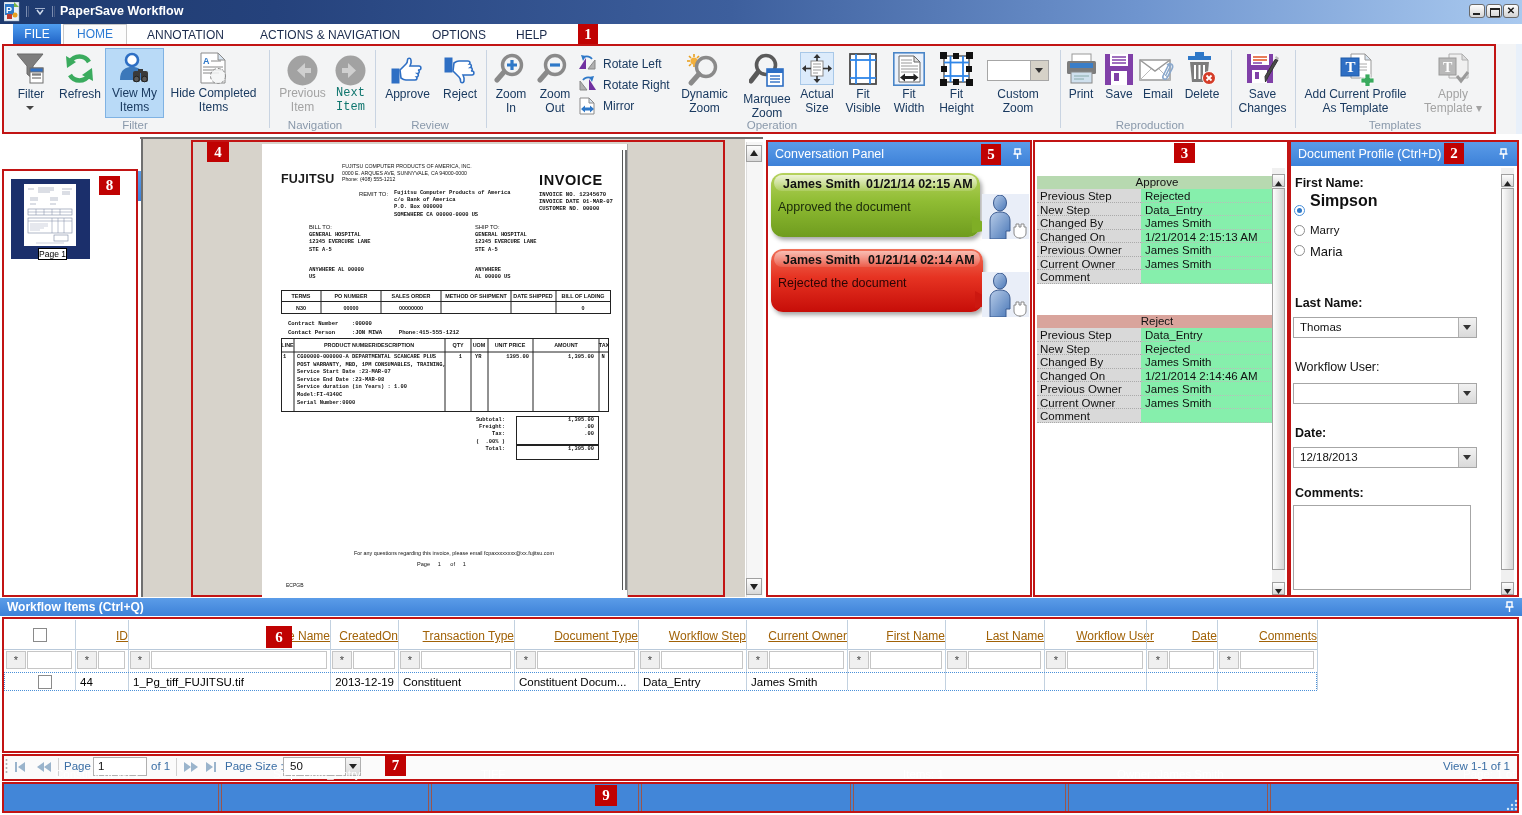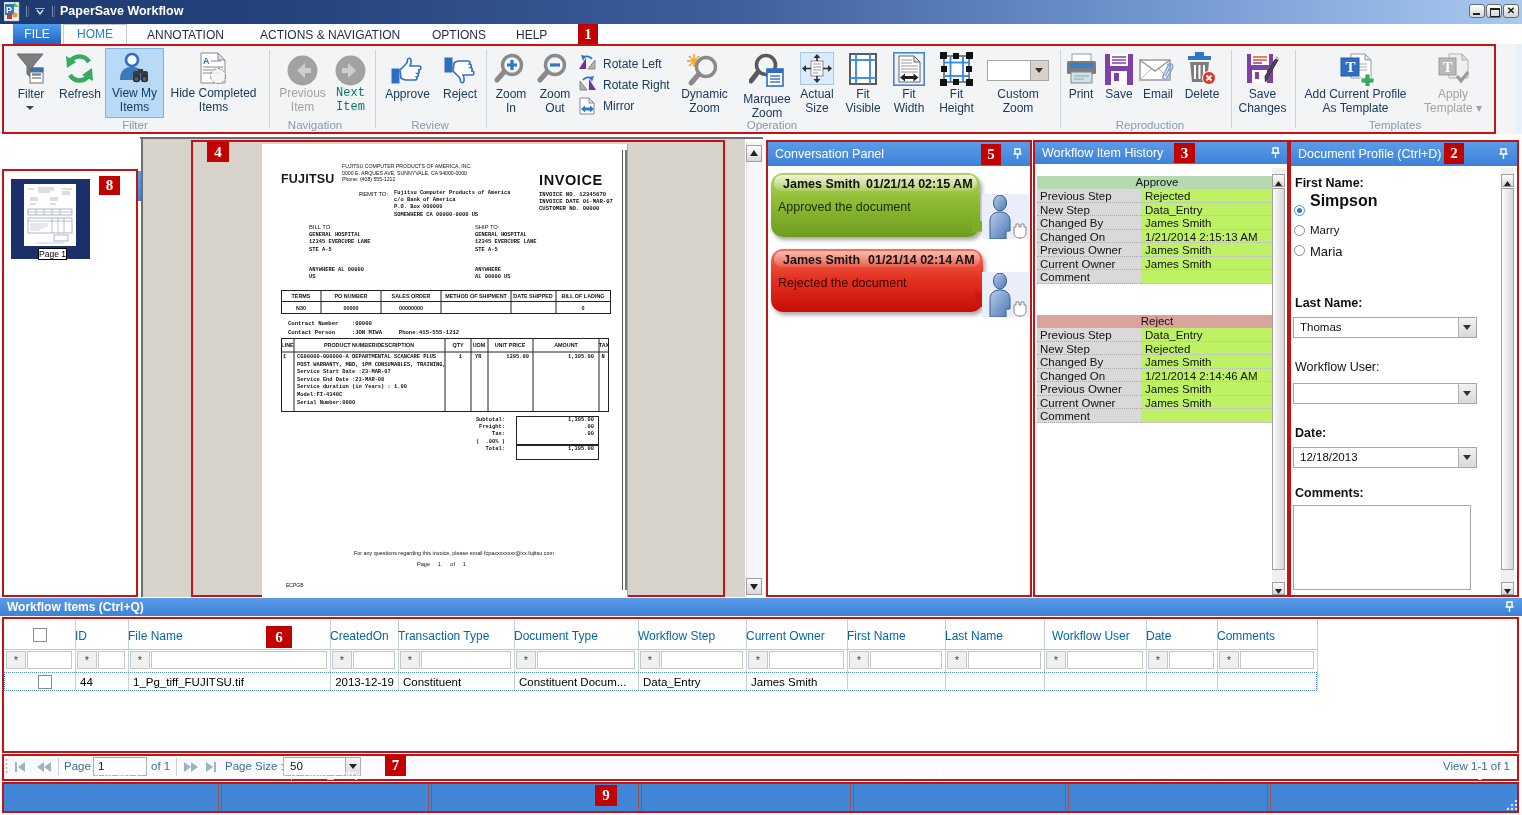--- a/index.html
+++ b/index.html
@@ -12,25 +12,25 @@
 .badge{position:absolute;background:#c00202;color:#fff;font-weight:bold;font-size:15px;text-align:center;font-family:"Liberation Serif",serif;z-index:50;}
 .phdr{position:absolute;background:linear-gradient(#5b9ce8,#3d81d8);color:#fff;font-size:12.5px;}
 .phdr span{position:absolute;left:7px;top:5px;}
 .redbox{position:absolute;border:2px solid #c21414;box-sizing:border-box;}
 .pin{position:absolute;}
 .combo{position:absolute;background:#fff;border:1px solid #a6a6a6;box-sizing:border-box;}
 .combo .btn{position:absolute;right:0;top:0;bottom:0;width:17px;background:linear-gradient(#f2f2f2,#d9d9d9);border-left:1px solid #b0b0b0;}
 .combo .btn:after{content:"";position:absolute;left:4px;top:7px;border-left:4px solid transparent;border-right:4px solid transparent;border-top:5px solid #333;}
 .hrow{position:absolute;font-size:11.5px;color:#111;}
 .hlab{position:absolute;left:0;top:0;bottom:0;width:104px;background:#d9d9d9;border-bottom:1px dotted #aaa;padding:1px 0 0 3px;box-sizing:border-box;}
-.hval{position:absolute;left:104px;top:0;bottom:0;right:0;background:#bef264;border-bottom:1px dotted #bbb;padding:1px 0 0 4px;box-sizing:border-box;}
+.hval{position:absolute;left:104px;top:0;bottom:0;right:0;background:#86efac;border-bottom:1px dotted #bbb;padding:1px 0 0 4px;box-sizing:border-box;}
 .fcell{position:absolute;height:19px;}
 .fstar{position:absolute;left:0;top:0;width:20px;height:18px;background:#f0f0f0;border:1px solid #c6c6c6;box-sizing:border-box;text-align:center;font-size:11px;color:#444;line-height:16px;}
 .finp{position:absolute;left:21px;top:0;right:2px;height:18px;background:#fff;border:1px solid #c6c6c6;box-sizing:border-box;}
-.ghead{position:absolute;font-size:12px;color:#0369a1;text-align:left;}
+.ghead{position:absolute;font-size:12px;color:#a16207;text-align:right;text-decoration:underline;}
 .sbtxt{position:absolute;top:768px;font-size:11.5px;color:#fff;margin-left:47px;}
 .inv{position:absolute;color:#111;}
 .invb{position:absolute;color:#111;font-weight:bold;}
 .cb{position:absolute;width:12px;height:12px;background:#fff;border:1px solid #8a8a8a;}
 .radio{position:absolute;width:11px;height:11px;border-radius:50%;background:#fff;border:1px solid #8f8f8f;box-sizing:border-box;}
 .scroll{position:absolute;background:#f0f0f0;}
 .sbtn{position:absolute;width:13px;height:13px;background:linear-gradient(#fdfdfd,#d8d8d8);border:1px solid #a0a0a0;box-sizing:border-box;}
 </style>
 </head>
 <body>
@@ -523,23 +523,20 @@
 <div class="ab" style="left:778px;top:276px;font-size:12.5px;color:#2a0505;">Rejected the document</div>
 <div class="ab" style="left:982px;top:272px;width:47px;height:45px;background:#e9eef8;"></div>
 <svg class="ab" style="left:986px;top:273px" width="42" height="44" viewBox="0 0 42 44">
 <ellipse cx="14" cy="8" rx="6.5" ry="8" fill="url(#pg1)" stroke="#3a5a90"></ellipse>
 <path d="M4,44 V26 c0,-6 4,-9 10,-9 c6,0 10,3 10,9 v10 h-4 v8 z" fill="url(#pg1)" stroke="#3a5a90"></path>
 <path d="M28,38 v-6 h2 v-3 h3 v3 h2 v-3 h3 v3 h2 v6 c0,3 -2.5,5 -6,5 s-6,-2 -6,-5 z" fill="#fff" stroke="#888"></path>
 <path d="M34,43 v3" stroke="#888"></path>
 </svg>
 
 <div class="redbox" style="left:1033px;top:140px;width:256px;height:457px;background:#fff;"></div>
-<div class="phdr" style="left:1035px;top:142px;width:252px;height:22px;">
-      <span style="top:4px;">Workflow Item History</span>
-    </div>
 <div class="badge" style="left:1174px;top:143px;width:21px;height:20px;line-height:20px;">3</div>
 <svg class="pin" style="left:1270px;top:147px" width="11" height="13" viewBox="0 0 11 13">
       <path d="M3,1 h5 v5 h-5 z M1.5,6 h8 M5.5,6 v5" stroke="#fff" stroke-width="1.4" fill="none"></path>
     </svg>
 <div class="ab" style="left:1037px;top:176px;width:240px;height:13px;background:#b7d9b0;text-align:center;font-size:11.5px;color:#111;line-height:13px;">Approve</div>
 <div class="hrow" style="left:1037px;top:189px;width:240px;height:13.5px;">
       <div class="hlab">Previous Step</div>
       <div class="hval">Rejected</div>
     </div>
 <div class="hrow" style="left:1037px;top:202.5px;width:240px;height:13.5px;">

